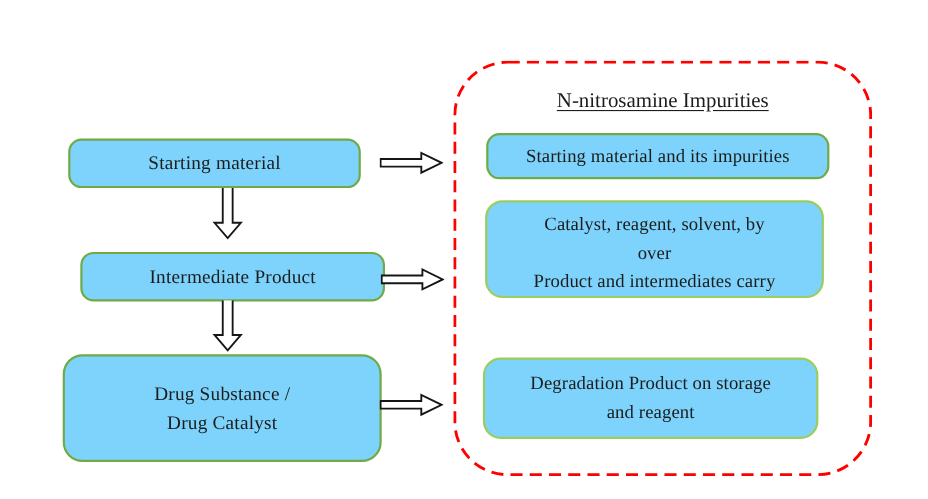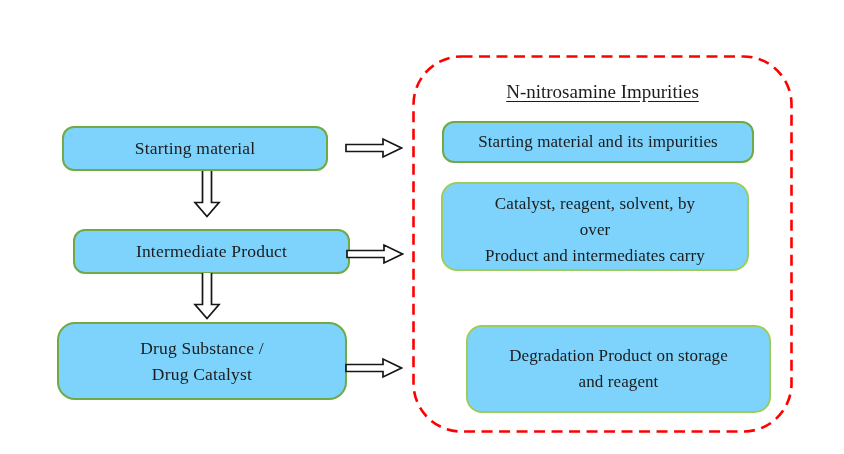--- a/index.html
+++ b/index.html
@@ -42,21 +42,21 @@
   </svg>
 
   <div class="pbox dark" style="left:59px; top:229px; width:277px; height:45px;margin-left:14px;">
     <span>Intermediate Product</span>
   </div>
 
   <svg class="arrow" style="left:192px; top:273px;" width="30" height="47" viewBox="0 0 30 47">
     <path d="M10.5 0 V31.5 H3 L15 45.5 L27 31.5 H19.5 V0" fill="#ffffff" stroke="#161616" stroke-width="1.7" stroke-linejoin="miter"></path>
   </svg>
 
-  <div class="pbox dark r18 multiline" style="left:57px; top:322px; width:290px; height:78px;">
+  <div class="pbox dark r18 multiline" style="left:57px; top:322px; width:290px; height:98px;">
     <div>
       <div>Drug Substance /</div>
       <div>Drug Catalyst</div>
     </div>
   </div>
 
   <svg class="arrow" style="left:345px; top:137px;" width="58" height="22" viewBox="0 0 58 22">
     <path d="M1 7.5 H38 V2 L56.5 11 L38 20 V14.5 H1 Z" fill="#ffffff" stroke="#161616" stroke-width="1.7" stroke-linejoin="miter"></path>
   </svg>
   <svg class="arrow" style="left:346px; top:243px;" width="58" height="22" viewBox="0 0 58 22">
@@ -78,21 +78,21 @@
     </div>
 
     <div class="pbox light r16 ibox multiline" style="left:29px; top:127px; width:308px; height:89px;align-items:flex-end;">
       <div>
         <div>Catalyst, reagent, solvent, by</div>
         <div>over</div>
         <div>Product and intermediates carry</div>
       </div>
     </div>
 
-    <div class="pbox light r16 ibox multiline" style="left:54px; top:270px; width:305px; height:88px;">
+    <div class="pbox light r16 ibox multiline" style="left:27px; top:270px; width:305px; height:74px;">
       <div>
         <div>Degradation Product on storage</div>
         <div>and reagent</div>
       </div>
     </div>
   </div>
 
 </div>
 
 </body></html>

